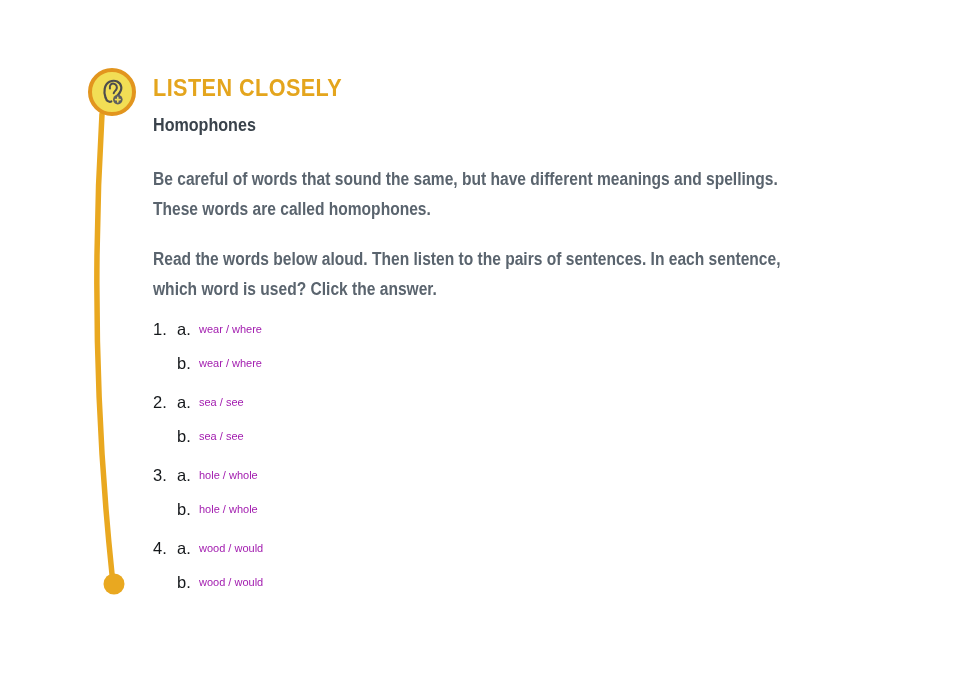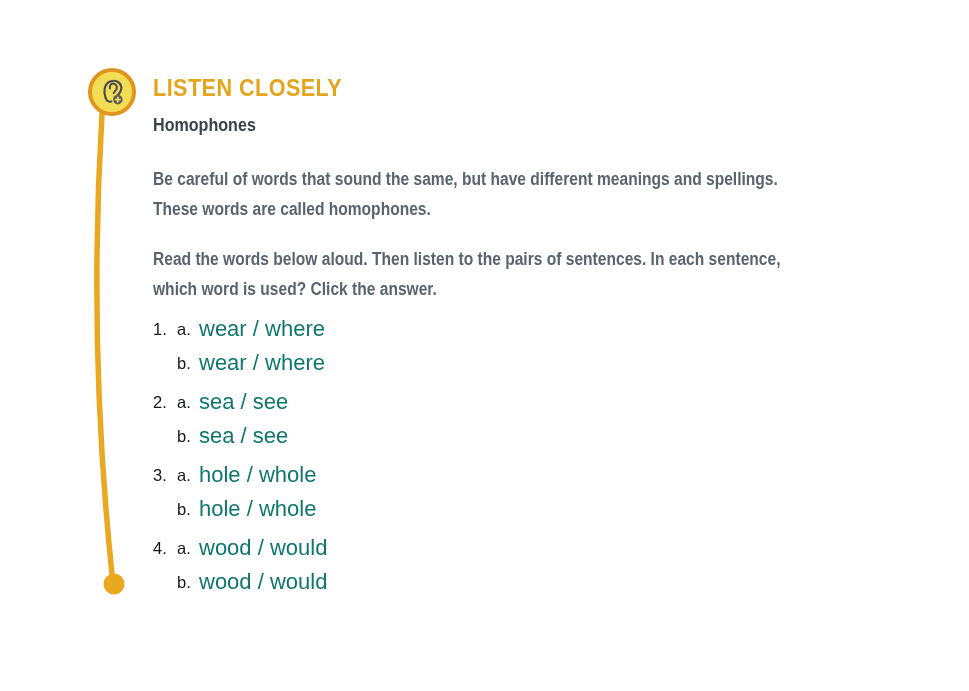--- a/index.html
+++ b/index.html
@@ -100,22 +100,22 @@
     align-items: center;
     height: 34px;
     cursor: pointer;
   }
   .olabel {
     width: 22px;
     font-size: 16.5px;
     color: #15181B;
   }
   .otext {
-    font-size: 22px;
-    color: #0f766e;
+    font-size: 11px;
+    color: #a21caf;
     white-space: nowrap;
   }
 </style>
 </head>
 <body>
 
 <div class="page">
 
   <svg class="connector" viewBox="0 0 969 691" xmlns="http://www.w3.org/2000/svg">
     <path d="M102 114 Q 88 345 112 574" fill="none" stroke="#E9A820" stroke-width="5.5" stroke-linecap="round"></path>

